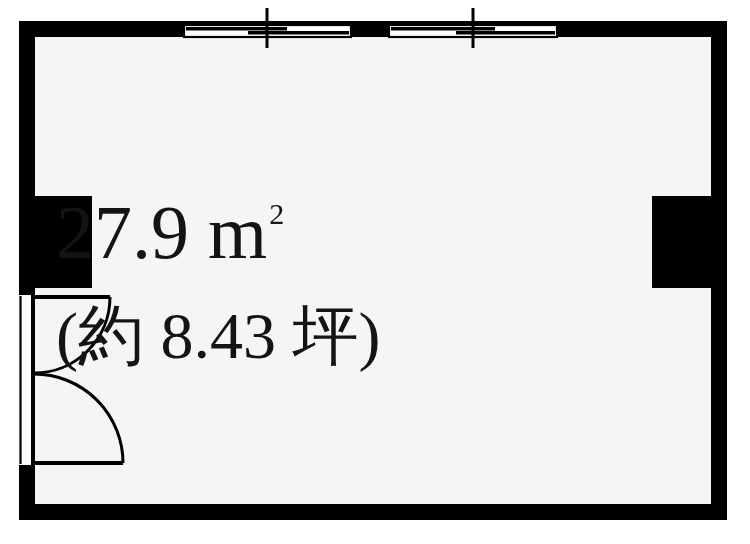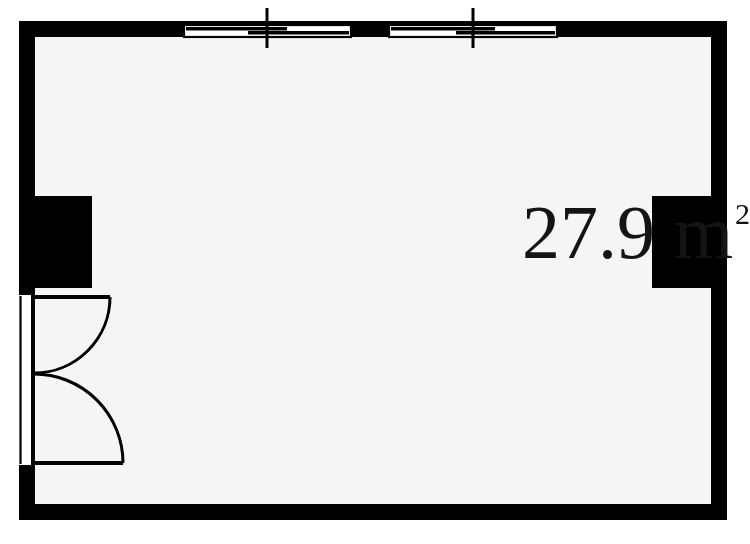--- a/index.html
+++ b/index.html
@@ -27,21 +27,21 @@
   .door-panel  { stroke: var(--color-wall, #000000); stroke-width: 4.2; }
   .door-arc    { stroke: var(--color-wall, #000000); stroke-width: 3; fill: none; }
 
   .area-label {
     position: absolute;
     left: 0;
     top: 192px;
     width: 750px;
     box-sizing: border-box;
     padding-left: 56px;
-    text-align: right;
+    text-align: left;
     color: var(--color-text, #141414);
   }
   .line-sqm  { font-size: 76px; line-height: 80px; white-space: nowrap; }
   .sup       { font-size: 30px; position: relative; top: -34px; margin-left: 2px; }
   .line-tsubo{ font-size: 66px; line-height: 96px; white-space: nowrap; }
 </style>
 </head>
 <body>
 
 <div class="canvas">
@@ -77,15 +77,16 @@
       <path d="M 110 297 A 76 76 0 0 1 34 373" class="door-arc"></path>
       <line x1="33" y1="463" x2="123" y2="463" class="door-panel"></line>
       <path d="M 123 463 A 89 89 0 0 0 34 374" class="door-arc"></path>
     </g>
   </svg>
 
   <div class="area-label">
     <div class="line-sqm">
       <span>27.9 m</span><span class="sup">2</span>
     </div>
+    <div class="line-tsubo">(約 8.43 坪)</div>
   </div>
 
 </div>
 
 </body></html>

